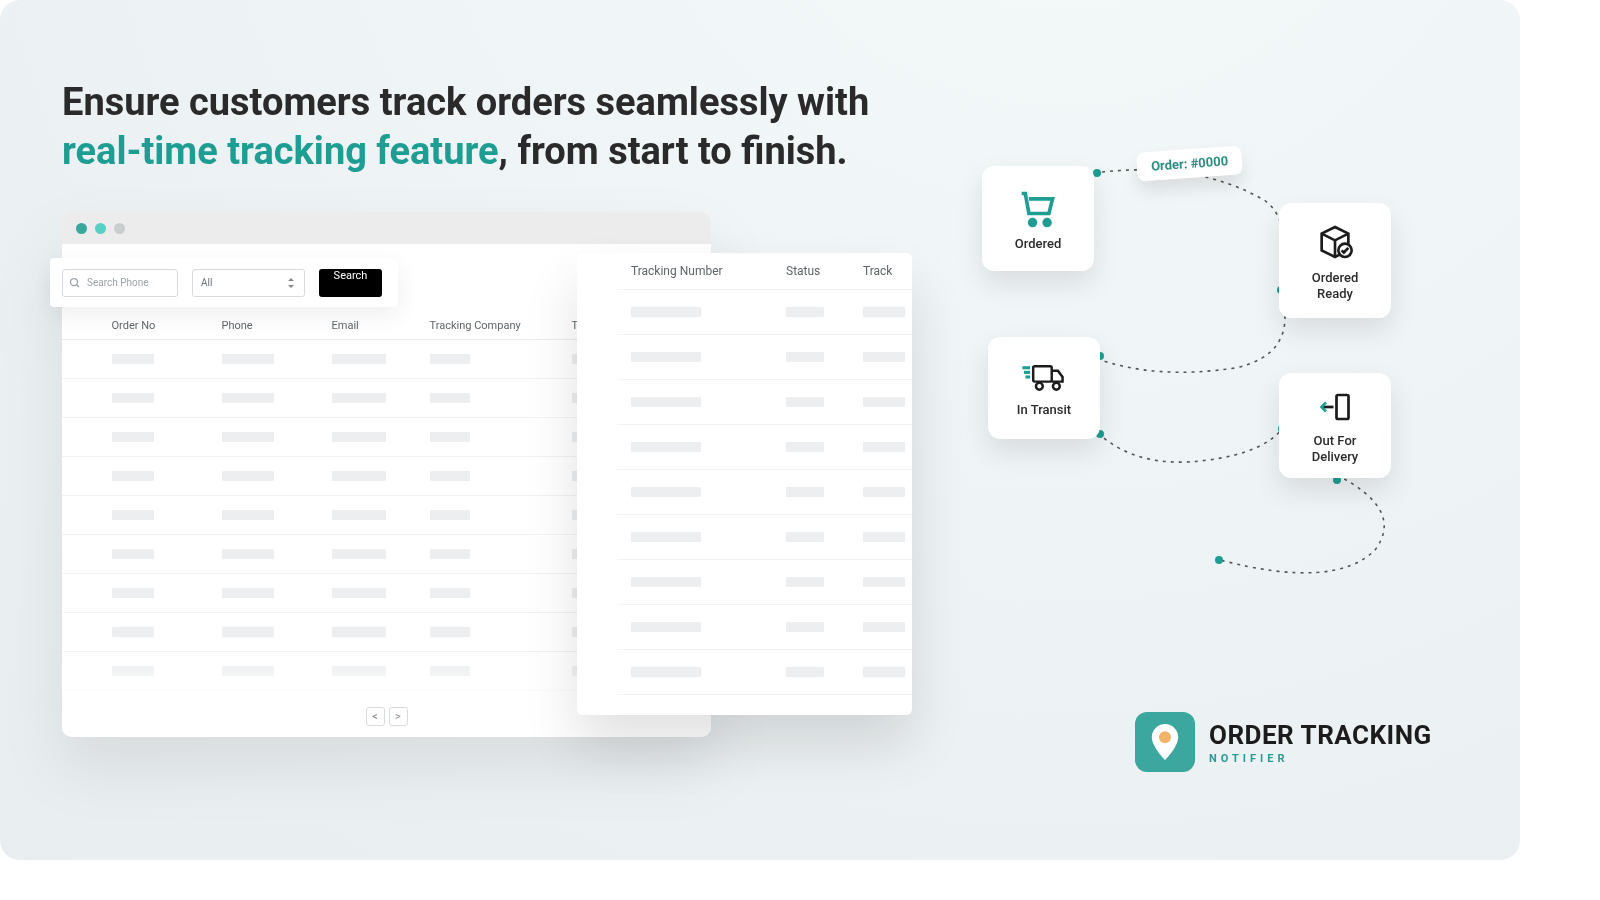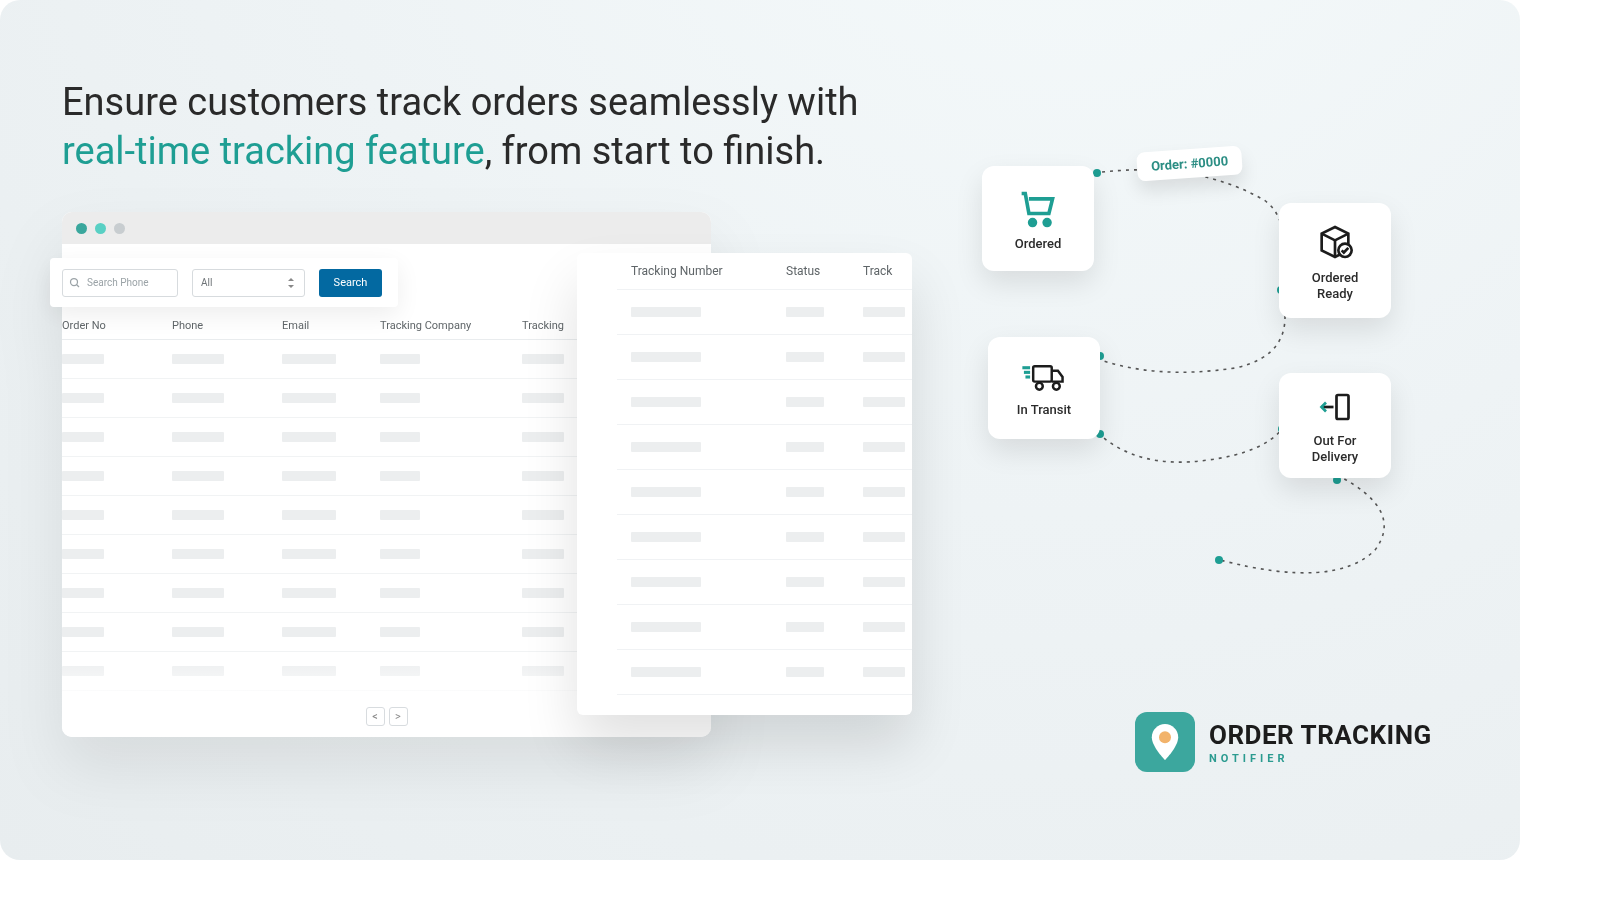--- a/index.html
+++ b/index.html
@@ -2,41 +2,41 @@
 <html><head>
 <meta charset="utf-8">
 <style>
   * { margin:0; padding:0; box-sizing:border-box; font-family: -apple-system, BlinkMacSystemFont, "Segoe UI", Roboto, Helvetica, Arial, sans-serif; }
   html,body{width:1600px;height:900px;overflow:hidden;background:#fff;}
   .canvas{
     position:absolute;left:0;top:0;width:1520px;height:860px;border-radius:20px;
     background:radial-gradient(circle at 70% -30%, #f5fafb 0%, #eef3f5 50%, #e8edef 100%);
   }
   
-  .headline{position:absolute;left:62px;top:78px;font-size:38px;font-weight:400;color:#2a2a2a;line-height:1.28;}
+  .headline{position:absolute;left:62px;top:78px;font-size:38px;font-weight:700;color:#2a2a2a;line-height:1.28;}
   .headline .accent{color:#1e9e93;}
   
   .window{position:absolute;left:62px;top:212px;width:649px;height:525px;background:#fff;border-radius:10px;
     filter:drop-shadow(0 30px 30px rgba(0,0,0,.08));}
   .win-top{height:32px;background:#ececec;border-radius:10px 10px 0 0;display:flex;align-items:center;gap:8px;padding-left:14px;}
   .dot{width:11px;height:11px;border-radius:50%;}
   .bar-panel{position:absolute;left:-12px;top:46px;width:348px;height:49px;background:#fff;border-radius:4px;
     box-shadow:0 8px 25px rgba(0,0,0,.07);display:flex;align-items:center;gap:14px;padding:0 12px;}
   .search-box{flex:0 0 116px;height:28px;border:1px solid #d7dbde;border-radius:3px;display:flex;align-items:center;gap:6px;padding:0 6px;}
   .search-box svg{flex:none}
   .search-box span{font-size:10px;color:#9ba3a7;}
   .select-box{flex:0 0 113px;height:28px;border:1px solid #d7dbde;border-radius:3px;display:flex;align-items:center;justify-content:space-between;padding:0 8px;}
   .select-box span{font-size:10px;color:#6e7377;}
   .chev{width:8px;height:8px;position:relative;}
   .chev::before,.chev::after{content:"";position:absolute;left:0;width:0;height:0;border-left:3px solid transparent;border-right:3px solid transparent;}
   .chev::before{top:-1px;border-bottom:3px solid #888;}
   .chev::after{bottom:-1px;border-top:3px solid #888;}
-  .search-btn{flex:0 0 63px;height:28px;background:#0369a1;color:#fff;font-size:11px;border-radius:3px;display:flex;align-items:center;justify-content:center;}
+  .search-btn{flex:0 0 63px;height:28px;background:#000000;color:#fff;font-size:11px;border-radius:3px;display:flex;justify-content:center;}
   .orders-table{position:absolute;left:0;top:100px;width:100%;}
-  .orow{display:flex;align-items:center;height:39px;padding:0 0;border-bottom:1px solid #f1f3f4;}
+  .orow{display:flex;align-items:center;height:39px;padding:0 20px;border-bottom:1px solid #f1f3f4;justify-content:center;}
   .ohdr{height:28px;border-bottom:1px solid #e9ecee;}
   .ocell{font-size:11px;color:#5f6568;}
   .oc1{flex:0 0 110px}.oc2{flex:0 0 110px}.oc3{flex:0 0 98px}.oc4{flex:0 0 142px}.oc5{flex:0 0 90px}
   .ghost{height:10px;background:#eceeef;border-radius:1px;}
   .g42{width:42px}.g52{width:52px}.g54{width:54px}.g40{width:40px}
   .window-fade{position:absolute;left:0;bottom:0;width:100%;height:80px;background:linear-gradient(to bottom, rgba(255,255,255,0), #fff 60%);border-radius:0 0 10px 10px;}
   .pager{position:absolute;left:50%;bottom:11px;transform:translateX(-50%);display:flex;gap:4px;}
   .pager div{width:19px;height:19px;border:1px solid #d8dcdf;border-radius:3px;display:flex;align-items:center;justify-content:center;font-size:11px;color:#888;}
   
   .details{position:absolute;left:577px;top:253px;width:335px;height:462px;background:#fff;border-radius:6px;

